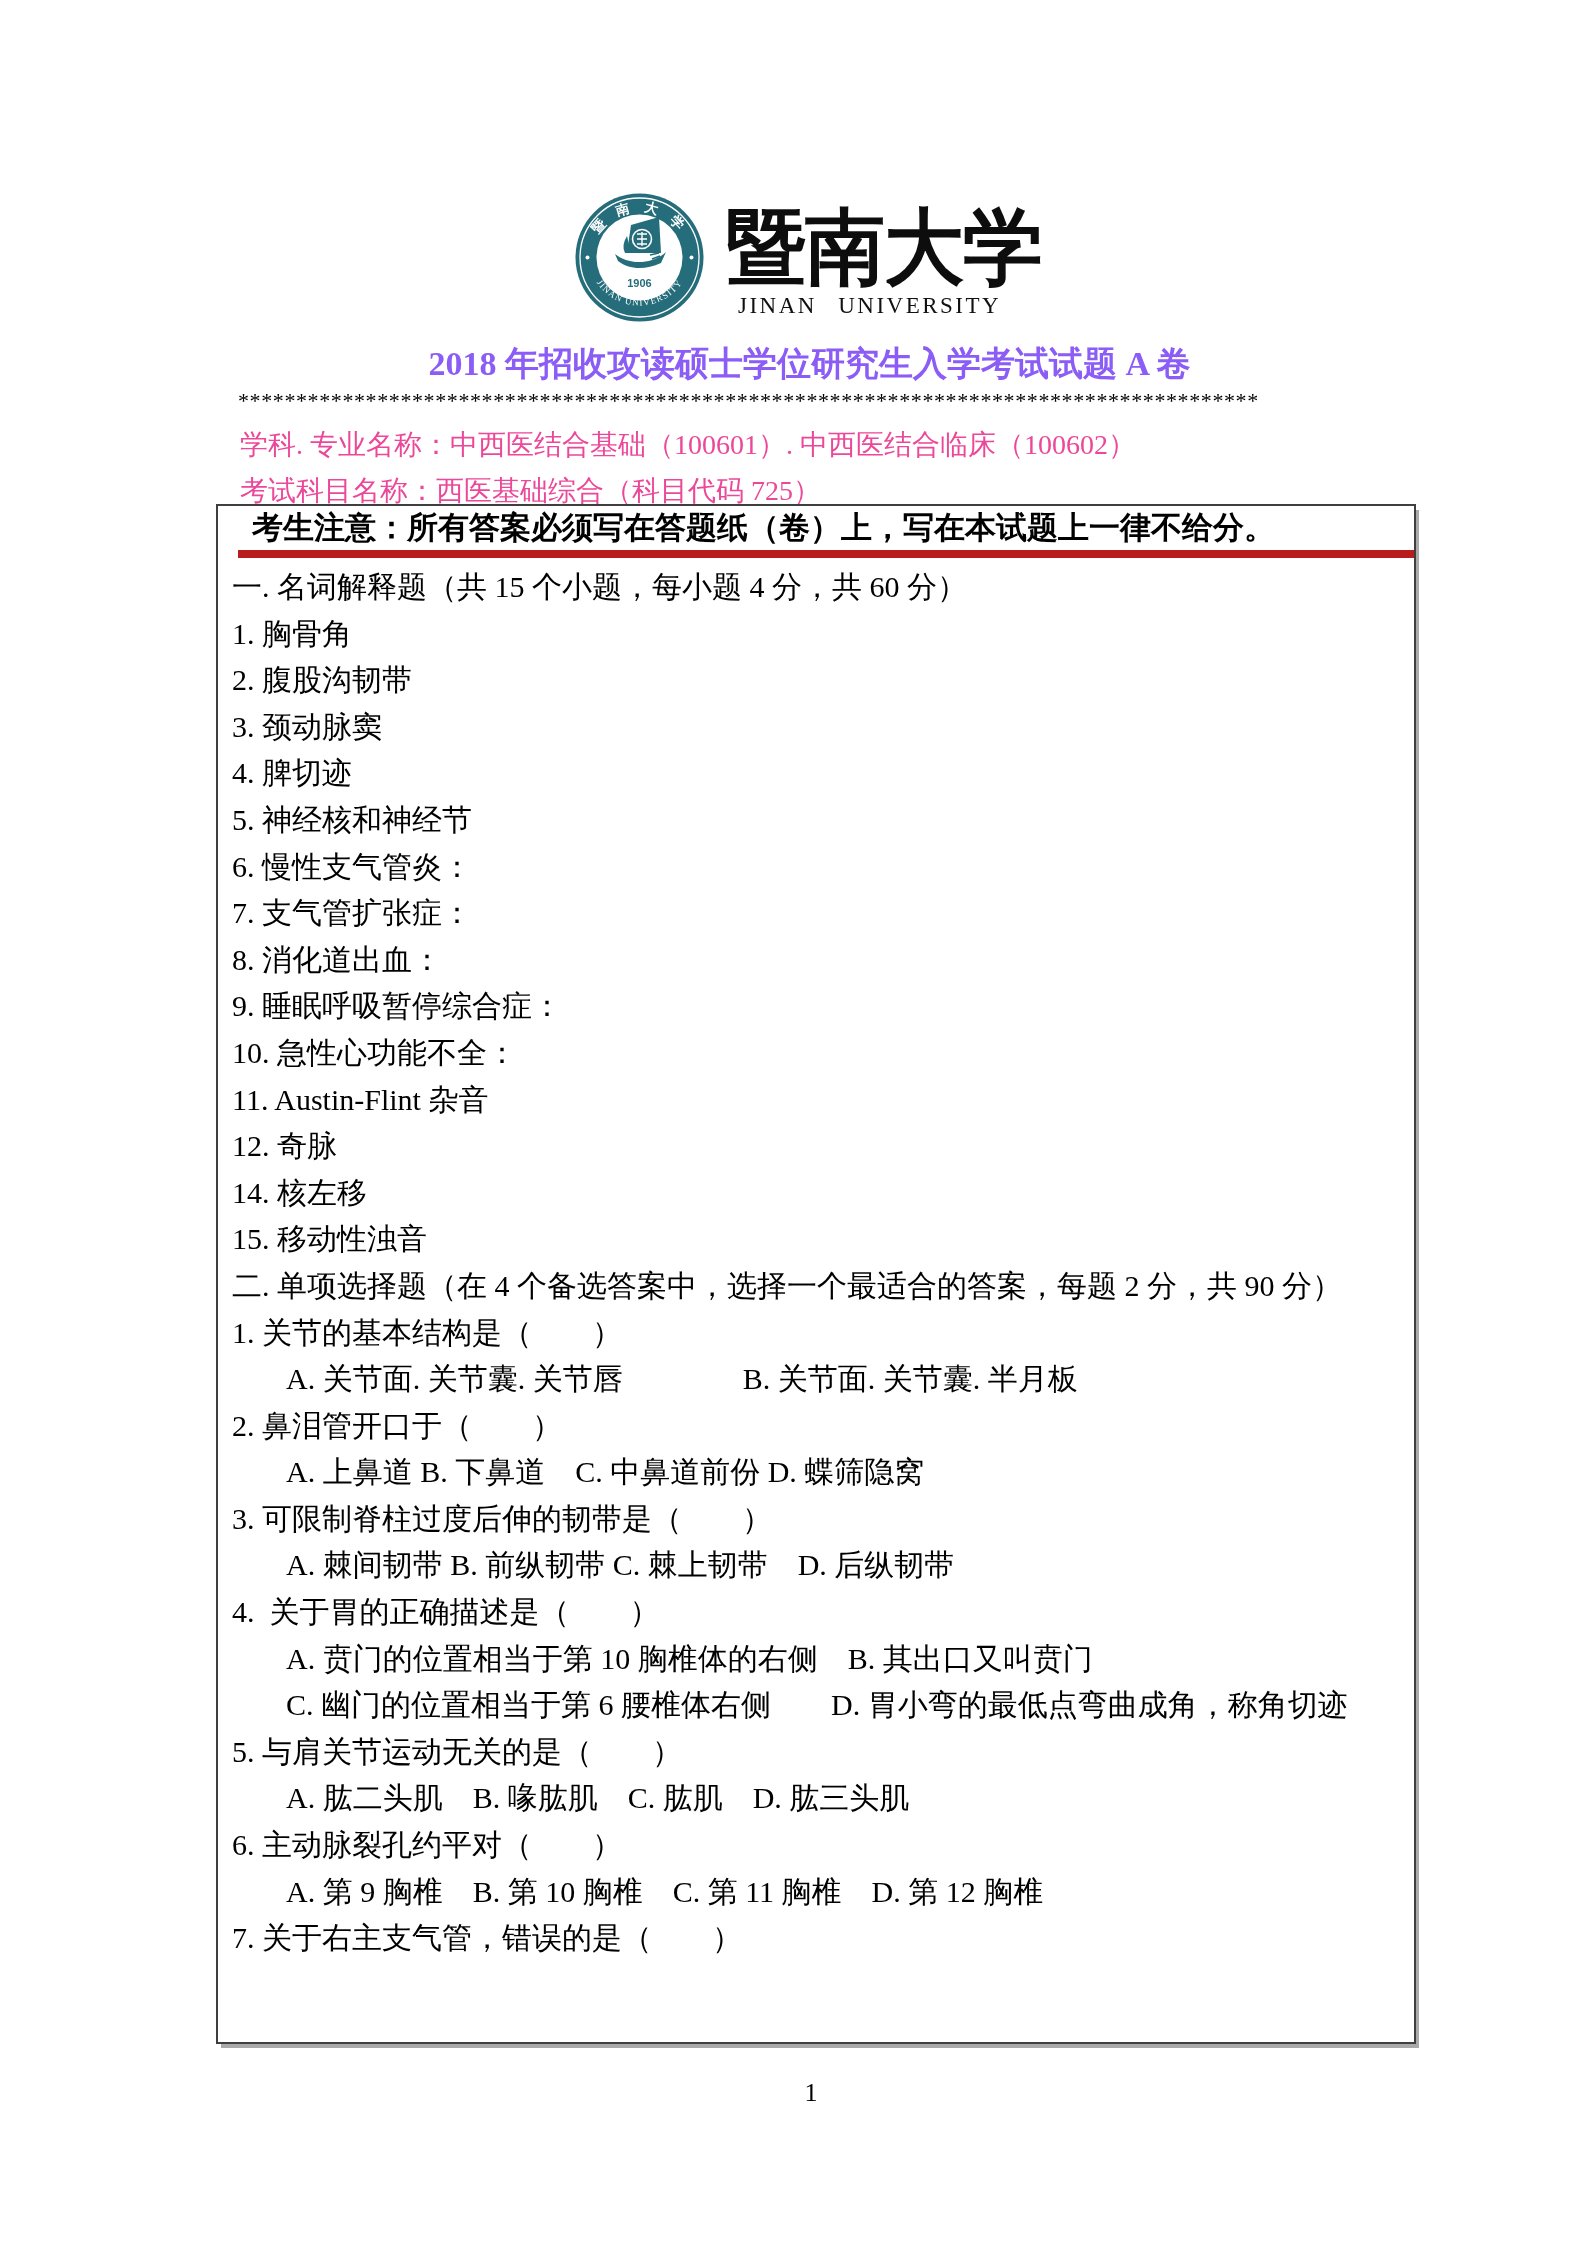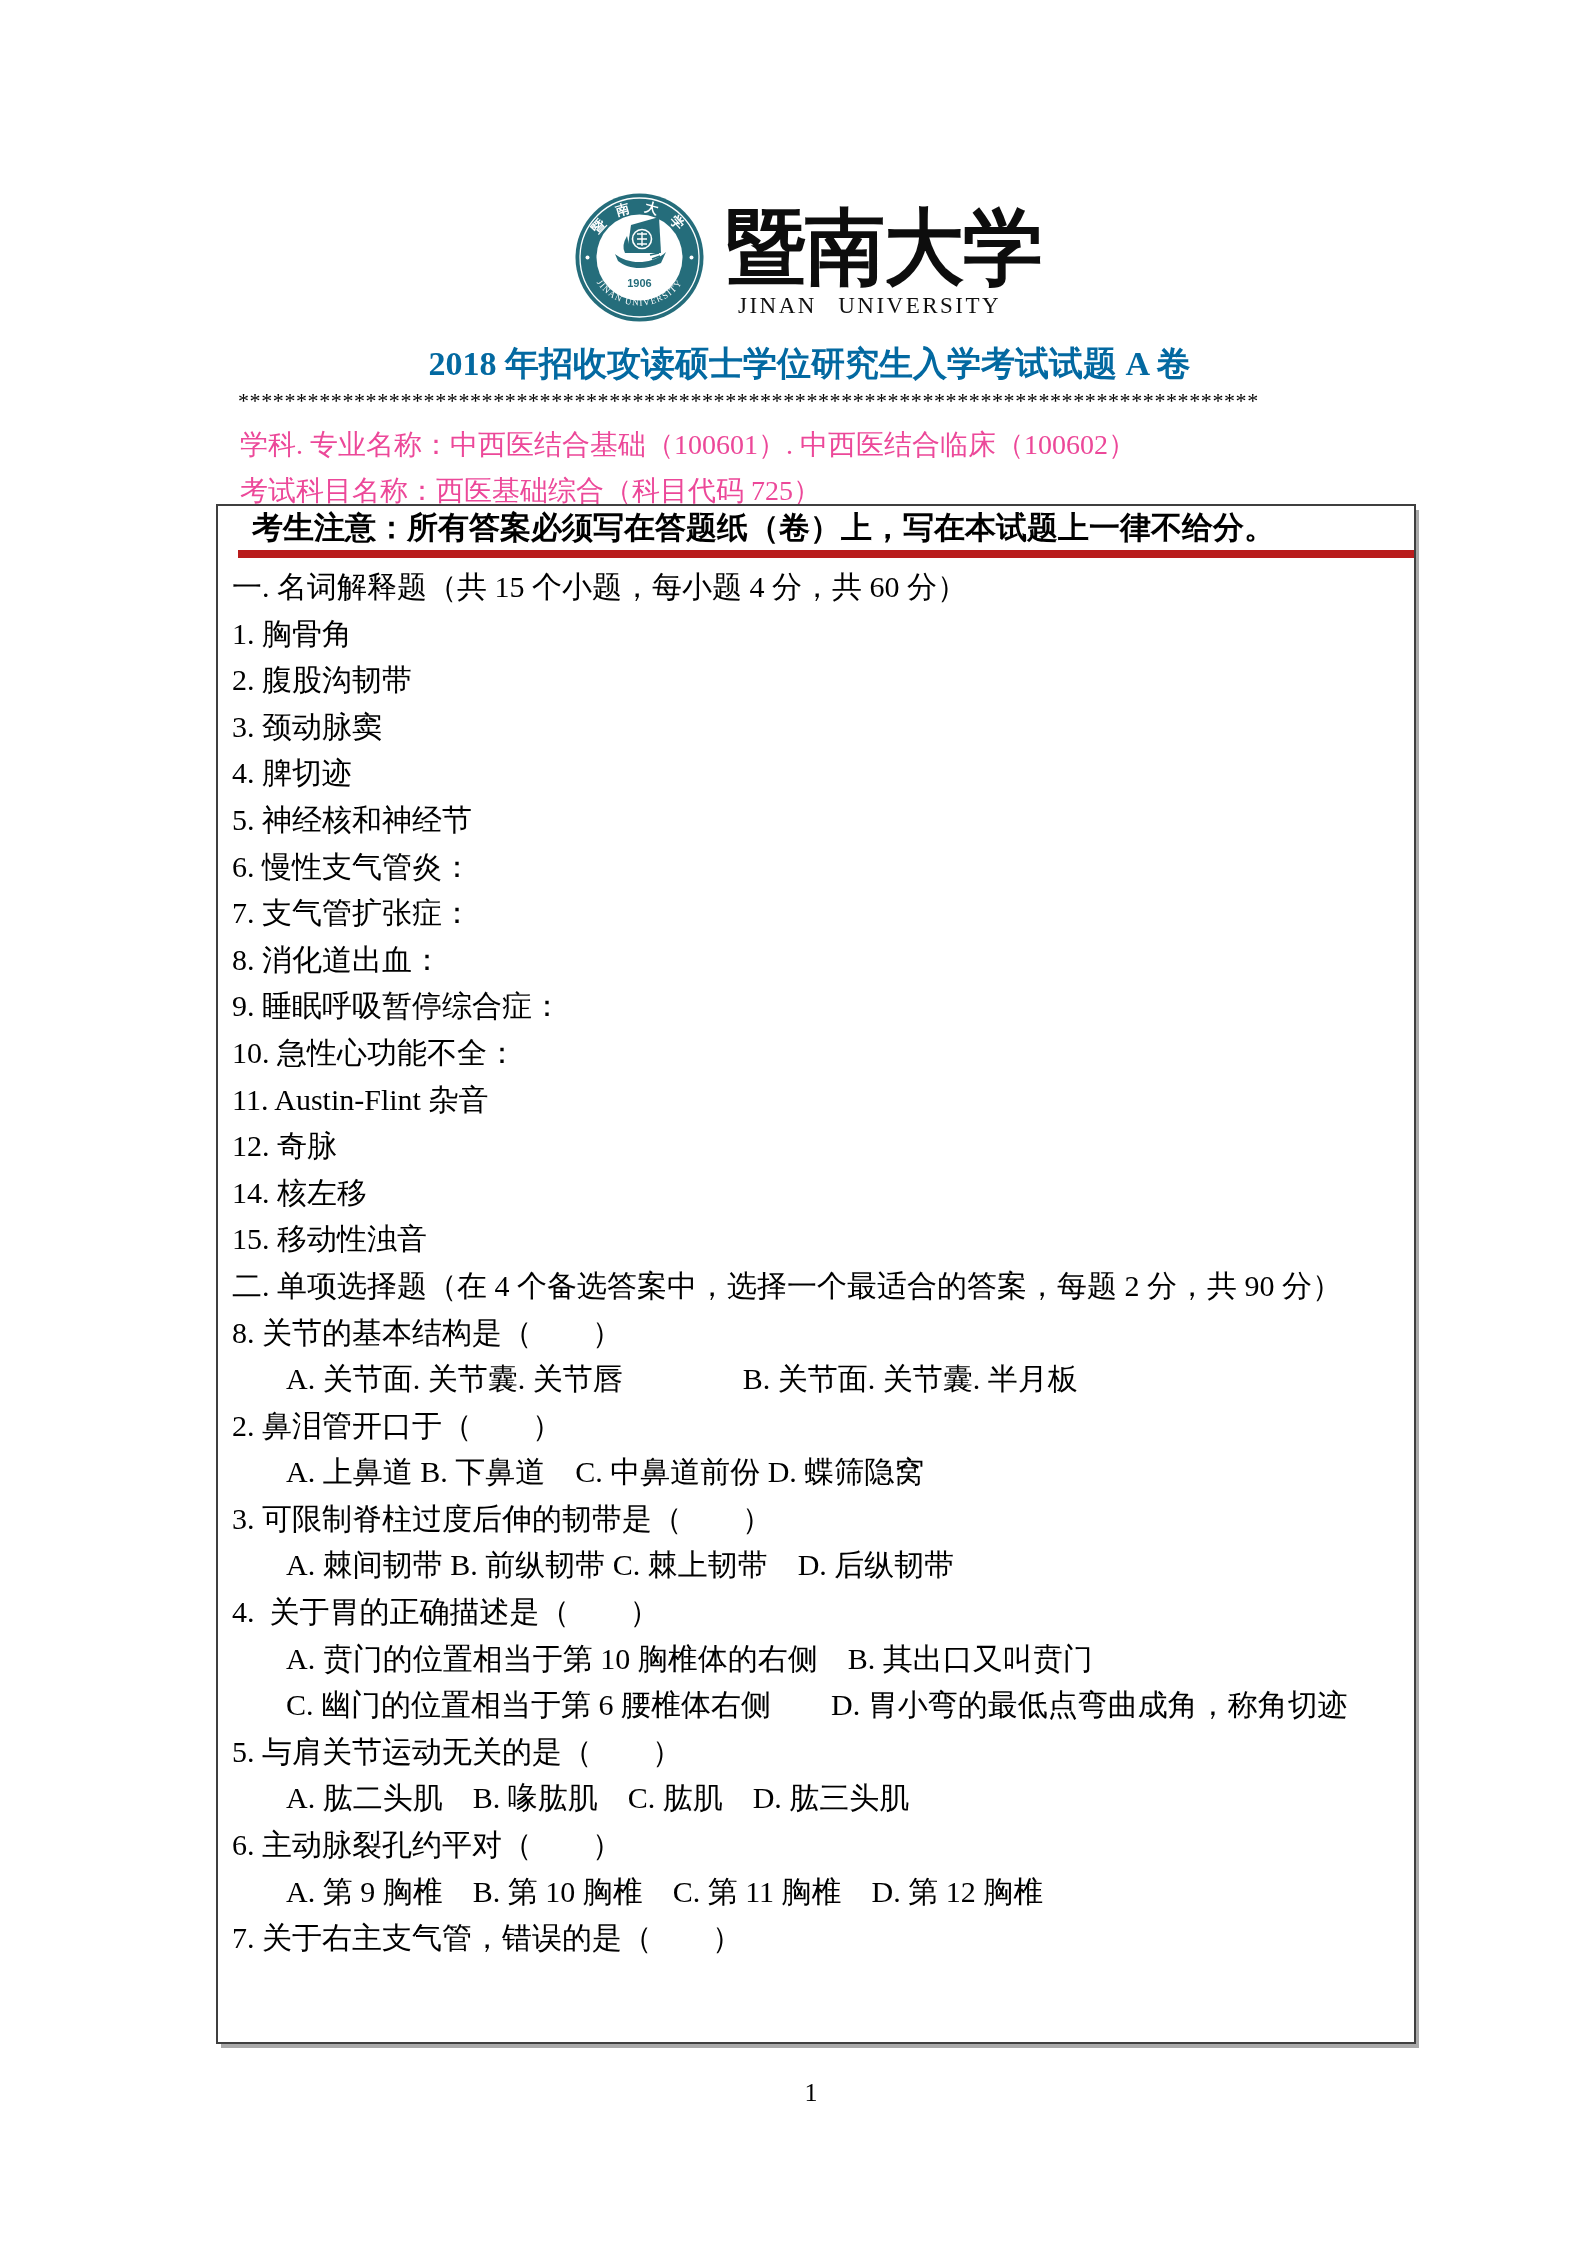--- a/index.html
+++ b/index.html
@@ -22,21 +22,21 @@
   }
   .latin-name{
     position:absolute;left:738px;top:293px;width:330px;
     font-size:23px;letter-spacing:2.5px;word-spacing:13px;
     color:#111;white-space:nowrap;
   }
   
   .title{
     position:absolute;left:212px;top:341px;width:1195px;
     text-align:center;font-size:34px;font-weight:bold;
-    white-space:nowrap;color:#0369a1;
+    white-space:nowrap;color:#8b5cf6;
   }
   .stars{
     position:absolute;left:238px;top:388px;width:1200px;height:26px;
     font-size:22px;letter-spacing:0.6px;white-space:nowrap;overflow:hidden;
     color:#000;
   }
   .meta-line{
     position:absolute;left:240px;font-size:28px;white-space:nowrap;color:#ec4899;
   }
   .meta-major{top:426px;}
@@ -121,21 +121,21 @@
         <div class="line item">6. 慢性支气管炎：</div>
         <div class="line item">7. 支气管扩张症：</div>
         <div class="line item">8. 消化道出血：</div>
         <div class="line item">9. 睡眠呼吸暂停综合症：</div>
         <div class="line item">10. 急性心功能不全：</div>
         <div class="line item">11. Austin-Flint 杂音</div>
         <div class="line item">12. 奇脉</div>
         <div class="line item">14. 核左移</div>
         <div class="line item">15. 移动性浊音</div>
         <div class="line section">二. 单项选择题（在 4 个备选答案中，选择一个最适合的答案，每题 2 分，共 90 分）</div>
-        <div class="line item">8. 关节的基本结构是（　　）</div>
+        <div class="line item">1. 关节的基本结构是（　　）</div>
         <div class="line option">A. 关节面. 关节囊. 关节唇　　　　B. 关节面. 关节囊. 半月板</div>
         <div class="line item">2. 鼻泪管开口于（　　）</div>
         <div class="line option">A. 上鼻道 B. 下鼻道　C. 中鼻道前份 D. 蝶筛隐窝</div>
         <div class="line item">3. 可限制脊柱过度后伸的韧带是（　　）</div>
         <div class="line option">A. 棘间韧带 B. 前纵韧带 C. 棘上韧带　D. 后纵韧带</div>
         <div class="line item">4.  关于胃的正确描述是（　　）</div>
         <div class="line option">A. 贲门的位置相当于第 10 胸椎体的右侧　B. 其出口又叫贲门</div>
         <div class="line option">C. 幽门的位置相当于第 6 腰椎体右侧　　D. 胃小弯的最低点弯曲成角，称角切迹</div>
         <div class="line item">5. 与肩关节运动无关的是（　　）</div>
         <div class="line option">A. 肱二头肌　B. 喙肱肌　C. 肱肌　D. 肱三头肌</div>

